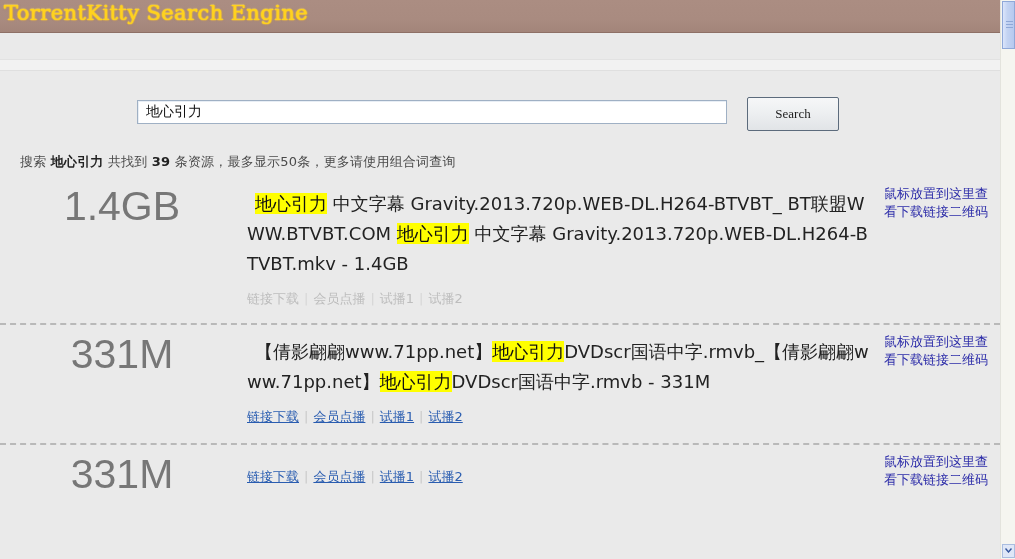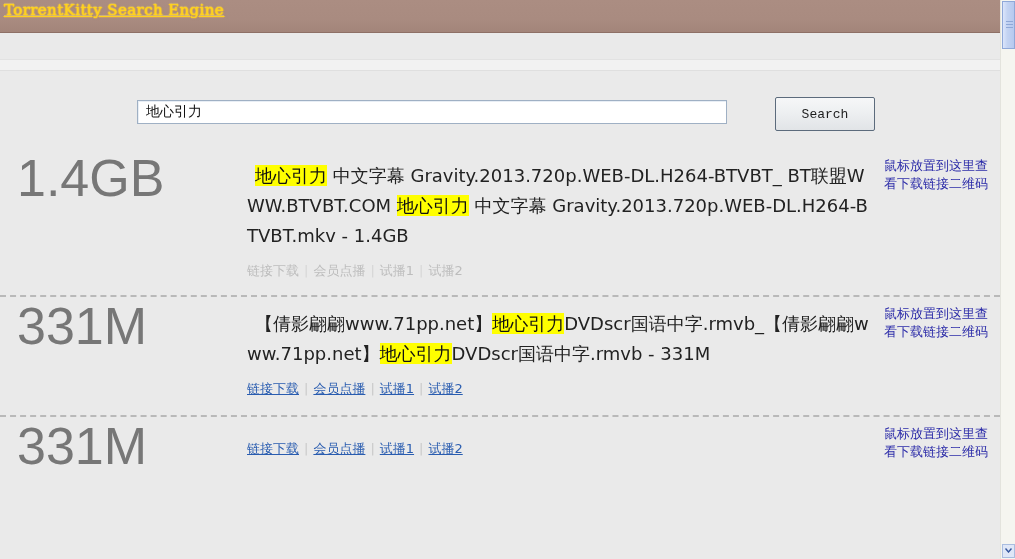--- a/index.html
+++ b/index.html
@@ -40,33 +40,32 @@
     background: #a98b80;
     background-image: linear-gradient(180deg, #ab8d82 0%, #a98b80 60%, #a3857a 100%);
     border-bottom: 1px solid #8e7066;
     overflow: hidden;
   }
   .site-title {
     position: absolute;
     left: 4px;
     top: 1px;
     font-family: "DejaVu Serif", "Liberation Serif", serif;
-    font-size: 15px;
+    font-size: 21px;
     font-weight: normal;
     letter-spacing: 0.4px;
     color: #ffd21e;
     text-shadow:
        0 0 1px rgba(255,215,30,0.9),
        1px 0 1px rgba(255,200,40,0.55),
       -1px 0 1px rgba(255,200,40,0.55),
        0 1px 1px rgba(220,170,90,0.5),
        0 -1px 1px rgba(255,230,120,0.4),
        1px 1px 2px rgba(180,140,110,0.5);
     white-space: nowrap;
-    text-decoration: underline;
   }
 
   
   .nav-strip {
     height: 26px;
     background: #eaeaea;
   }
   .strip-divider {
     height: 10px;
     background: #f2f2f2;
@@ -94,25 +93,25 @@
     font-size: 14px;
     color: #111;
     background: #ffffff;
     border: 1px solid #9fb0c4;
     outline: none;
     box-shadow: inset 1px 1px 0 #e8eef5;
     box-sizing: border-box;
   }
   .search-button {
     position: absolute;
-    left: 775px;
+    left: 747px;
     top: 10px;
-    width: 100px;
+    width: 92px;
     height: 34px;
-    font-family: Liberation Mono, monospace;
+    font-family: Liberation Serif, serif;
     font-size: 13px;
     color: #1c1c1c;
     background: #eceef0;
     background-image: linear-gradient(180deg, #f6f7f8 0%, #eceef0 52%, #e1e4e7 100%);
     border: 1px solid #5c6b7c;
     border-radius: 2px;
     cursor: pointer;
   }
 
   
@@ -140,26 +139,27 @@
   }
   .result + .result {
     border-top: 2px dashed #b9b9b9;
   }
   .result-size {
     position: absolute;
     left: 17px;
     top: 6px;
     width: 210px;
     font-family: "Liberation Sans", "DejaVu Sans", sans-serif;
-    font-size: 52px;
+    font-size: 41px;
     line-height: 46px;
     font-weight: normal;
     color: #777777;
     letter-spacing: 0px;
     white-space: nowrap;
+    text-align: center;
   }
   .result-body {
     margin-left: 247px;
     margin-right: 130px;
     padding-top: 4px;
   }
   .result-title {
     font-family: "DejaVu Sans", "Liberation Sans", sans-serif;
     font-size: 18px;
     line-height: 30px;
@@ -269,20 +269,27 @@
 
     <div class="nav-strip"></div>
     <div class="strip-divider"></div>
     <div class="strip-under"></div>
 
     <div class="search-area">
       <input class="search-input" type="text" value="地心引力" style="">
       <button class="search-button">Search</button>
     </div>
 
+    <div class="summary">
+      <span>搜索</span>
+      <span class="kw">地心引力</span>
+      <span>共找到</span>
+      <span class="num">39</span>
+      <span>条资源，最多显示50条，更多请使用组合词查询</span>
+    </div>
 
     <div class="results" id="results-container">
         <div class="result">
           <div class="result-size">1.4GB</div>
           <div class="result-body"><a class="result-title" href="#"><span class="hl">地心引力</span> 中文字幕 Gravity.2013.720p.WEB-DL.H264-BTVBT_ BT联盟WWW.BTVBT.COM <span class="hl">地心引力</span> 中文字幕 Gravity.2013.720p.WEB-DL.H264-BTVBT.mkv - 1.4GB</a><div class="result-links muted"><a href="#">链接下载</a><span class="sep">|</span><a href="#">会员点播</a><span class="sep">|</span><a href="#">试播1</a><span class="sep">|</span><a href="#">试播2</a></div></div>
           <div class="qr-hint">鼠标放置到这里查看下载链接二维码</div>
         </div>
         <div class="result">
           <div class="result-size">331M</div>
           <div class="result-body"><a class="result-title" href="#">【倩影翩翩www.71pp.net】<span class="hl">地心引力</span>DVDscr国语中字.rmvb_【倩影翩翩www.71pp.net】<span class="hl">地心引力</span>DVDscr国语中字.rmvb - 331M</a><div class="result-links active"><a href="#">链接下载</a><span class="sep">|</span><a href="#">会员点播</a><span class="sep">|</span><a href="#">试播1</a><span class="sep">|</span><a href="#">试播2</a></div></div>

